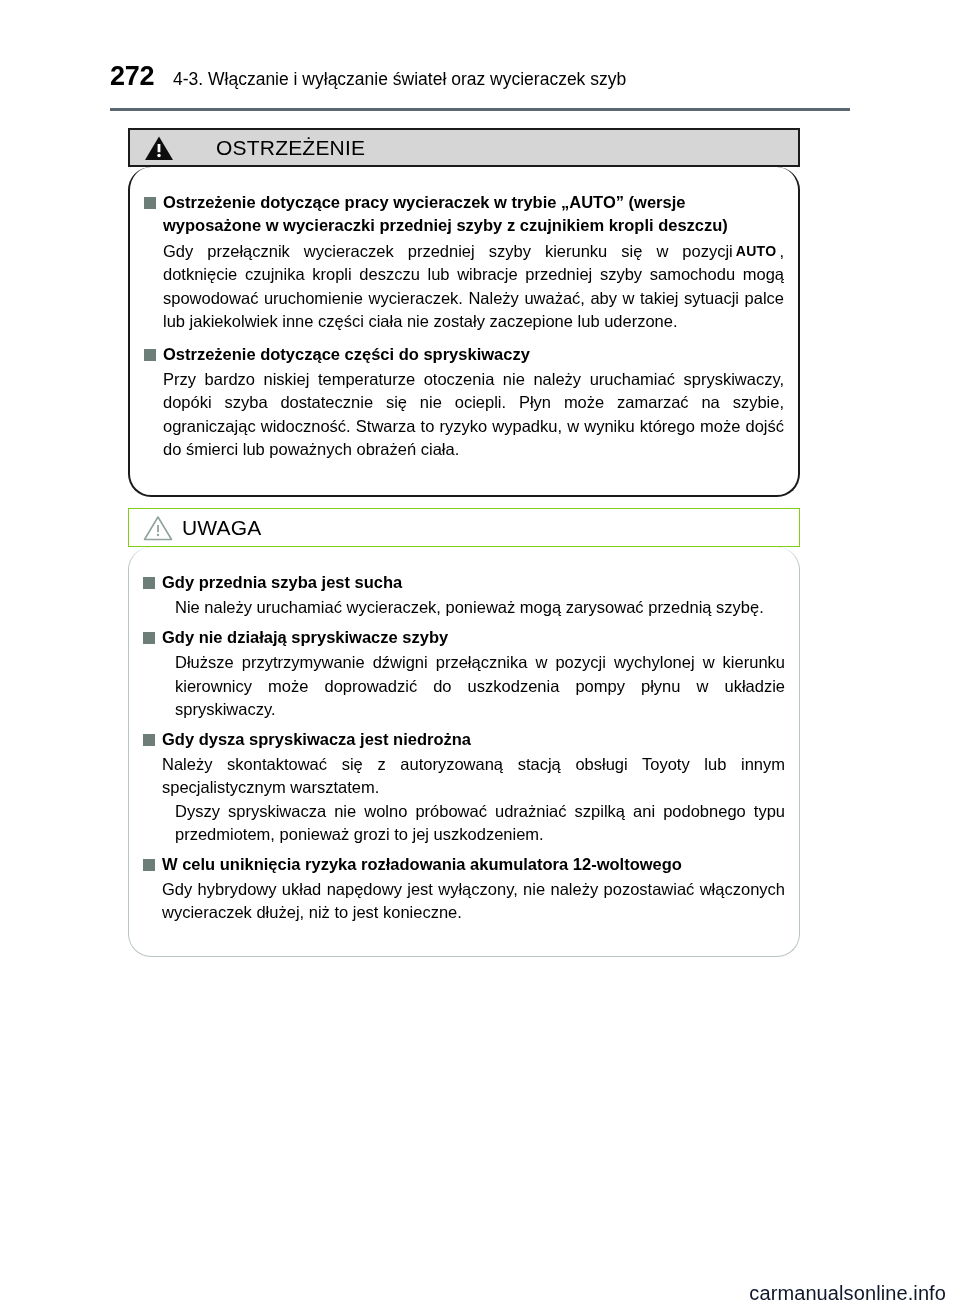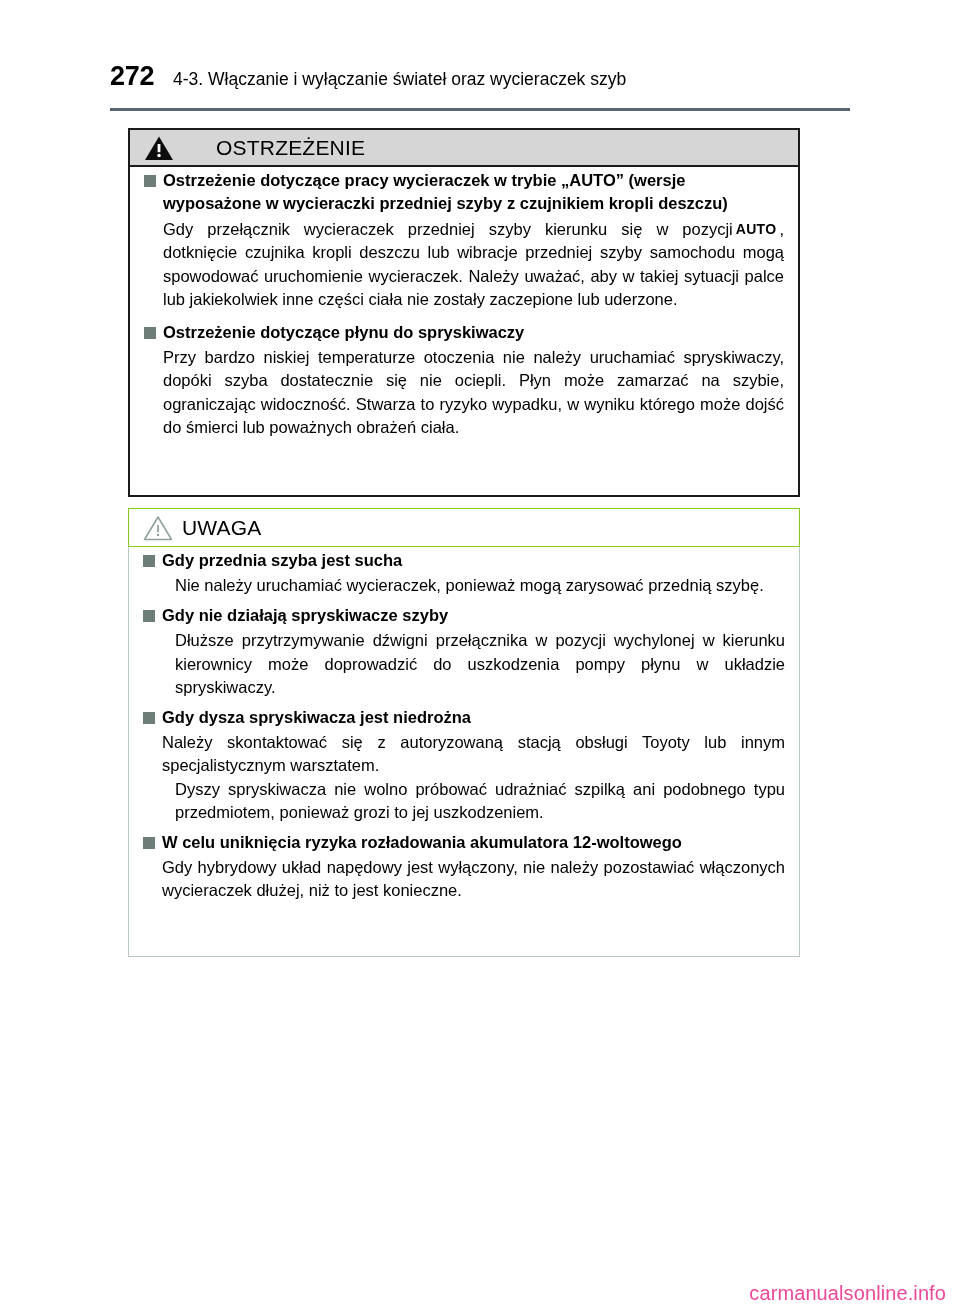--- a/index.html
+++ b/index.html
@@ -63,21 +63,22 @@
     padding-left: 14px;
   }
   .notice-title .label {
     font-size: 21px;
     line-height: 1;
     letter-spacing: 0.2px;
     margin-left: 9px;
   }
   .notice-body {
     box-sizing: border-box;
-    padding: 2px 14px 16px 14px;
+    padding: 24px 14px 16px 14px;
+    border-radius: 23px;
   }
 
   
   .notice-warning {
     left: 128px;
     top: 128px;
     width: 672px;
   }
   .notice-warning .notice-title {
     background: #d6d6d6;
@@ -167,21 +168,21 @@
     vertical-align: 1px;
     padding: 0 3px;
   }
 
   
   .watermark {
     position: absolute;
     right: 14px;
     bottom: 10px;
     font-size: 20px;
-    color: #ec4899;
+    color: #0f172a;
     letter-spacing: 0.1px;
     line-height: 1;
   }
 </style>
 </head>
 <body>
 
 <div class="page-header">
   <div class="page-number">272</div>
   <div class="section-title">4-3. Włączanie i wyłączanie świateł oraz wycieraczek szyb</div>
@@ -205,21 +206,21 @@
       <div class="item-heading">
         <span class="bullet-square"></span>
         <span class="heading-text">Ostrzeżenie dotyczące pracy wycieraczek w trybie „AUTO” (wersje wyposażone w wycieraczki przedniej szyby z czujnikiem kropli deszczu)</span>
       </div>
       <p class="para gap-after"><span>Gdy przełącznik wycieraczek przedniej szyby kierunku się w pozycji</span><span class="auto-chip">AUTO</span><span>, dotknięcie czujnika kropli deszczu lub wibracje przedniej szyby samochodu mogą spowodować uruchomienie wycieraczek. Należy uważać, aby w takiej sytuacji palce lub jakiekolwiek inne części ciała nie zostały zaczepione lub uderzone.</span></p>
     </div>
 
     <div class="item">
       <div class="item-heading">
         <span class="bullet-square"></span>
-        <span class="heading-text">Ostrzeżenie dotyczące płynu do spryskiwaczy</span>
+        <span class="heading-text">Ostrzeżenie dotyczące części do spryskiwaczy</span>
       </div>
       <p class="para">Przy bardzo niskiej temperaturze otoczenia nie należy uruchamiać spryskiwaczy, dopóki szyba dostatecznie się nie ociepli. Płyn może zamarzać na szybie, ograniczając widoczność. Stwarza to ryzyko wypadku, w wyniku którego może dojść do śmierci lub poważnych obrażeń ciała.</p>
     </div>
 
   </div>
 </section>
 
 <section class="notice notice-caution">
   <div class="notice-title">
     <span class="icon-tri-outline">

